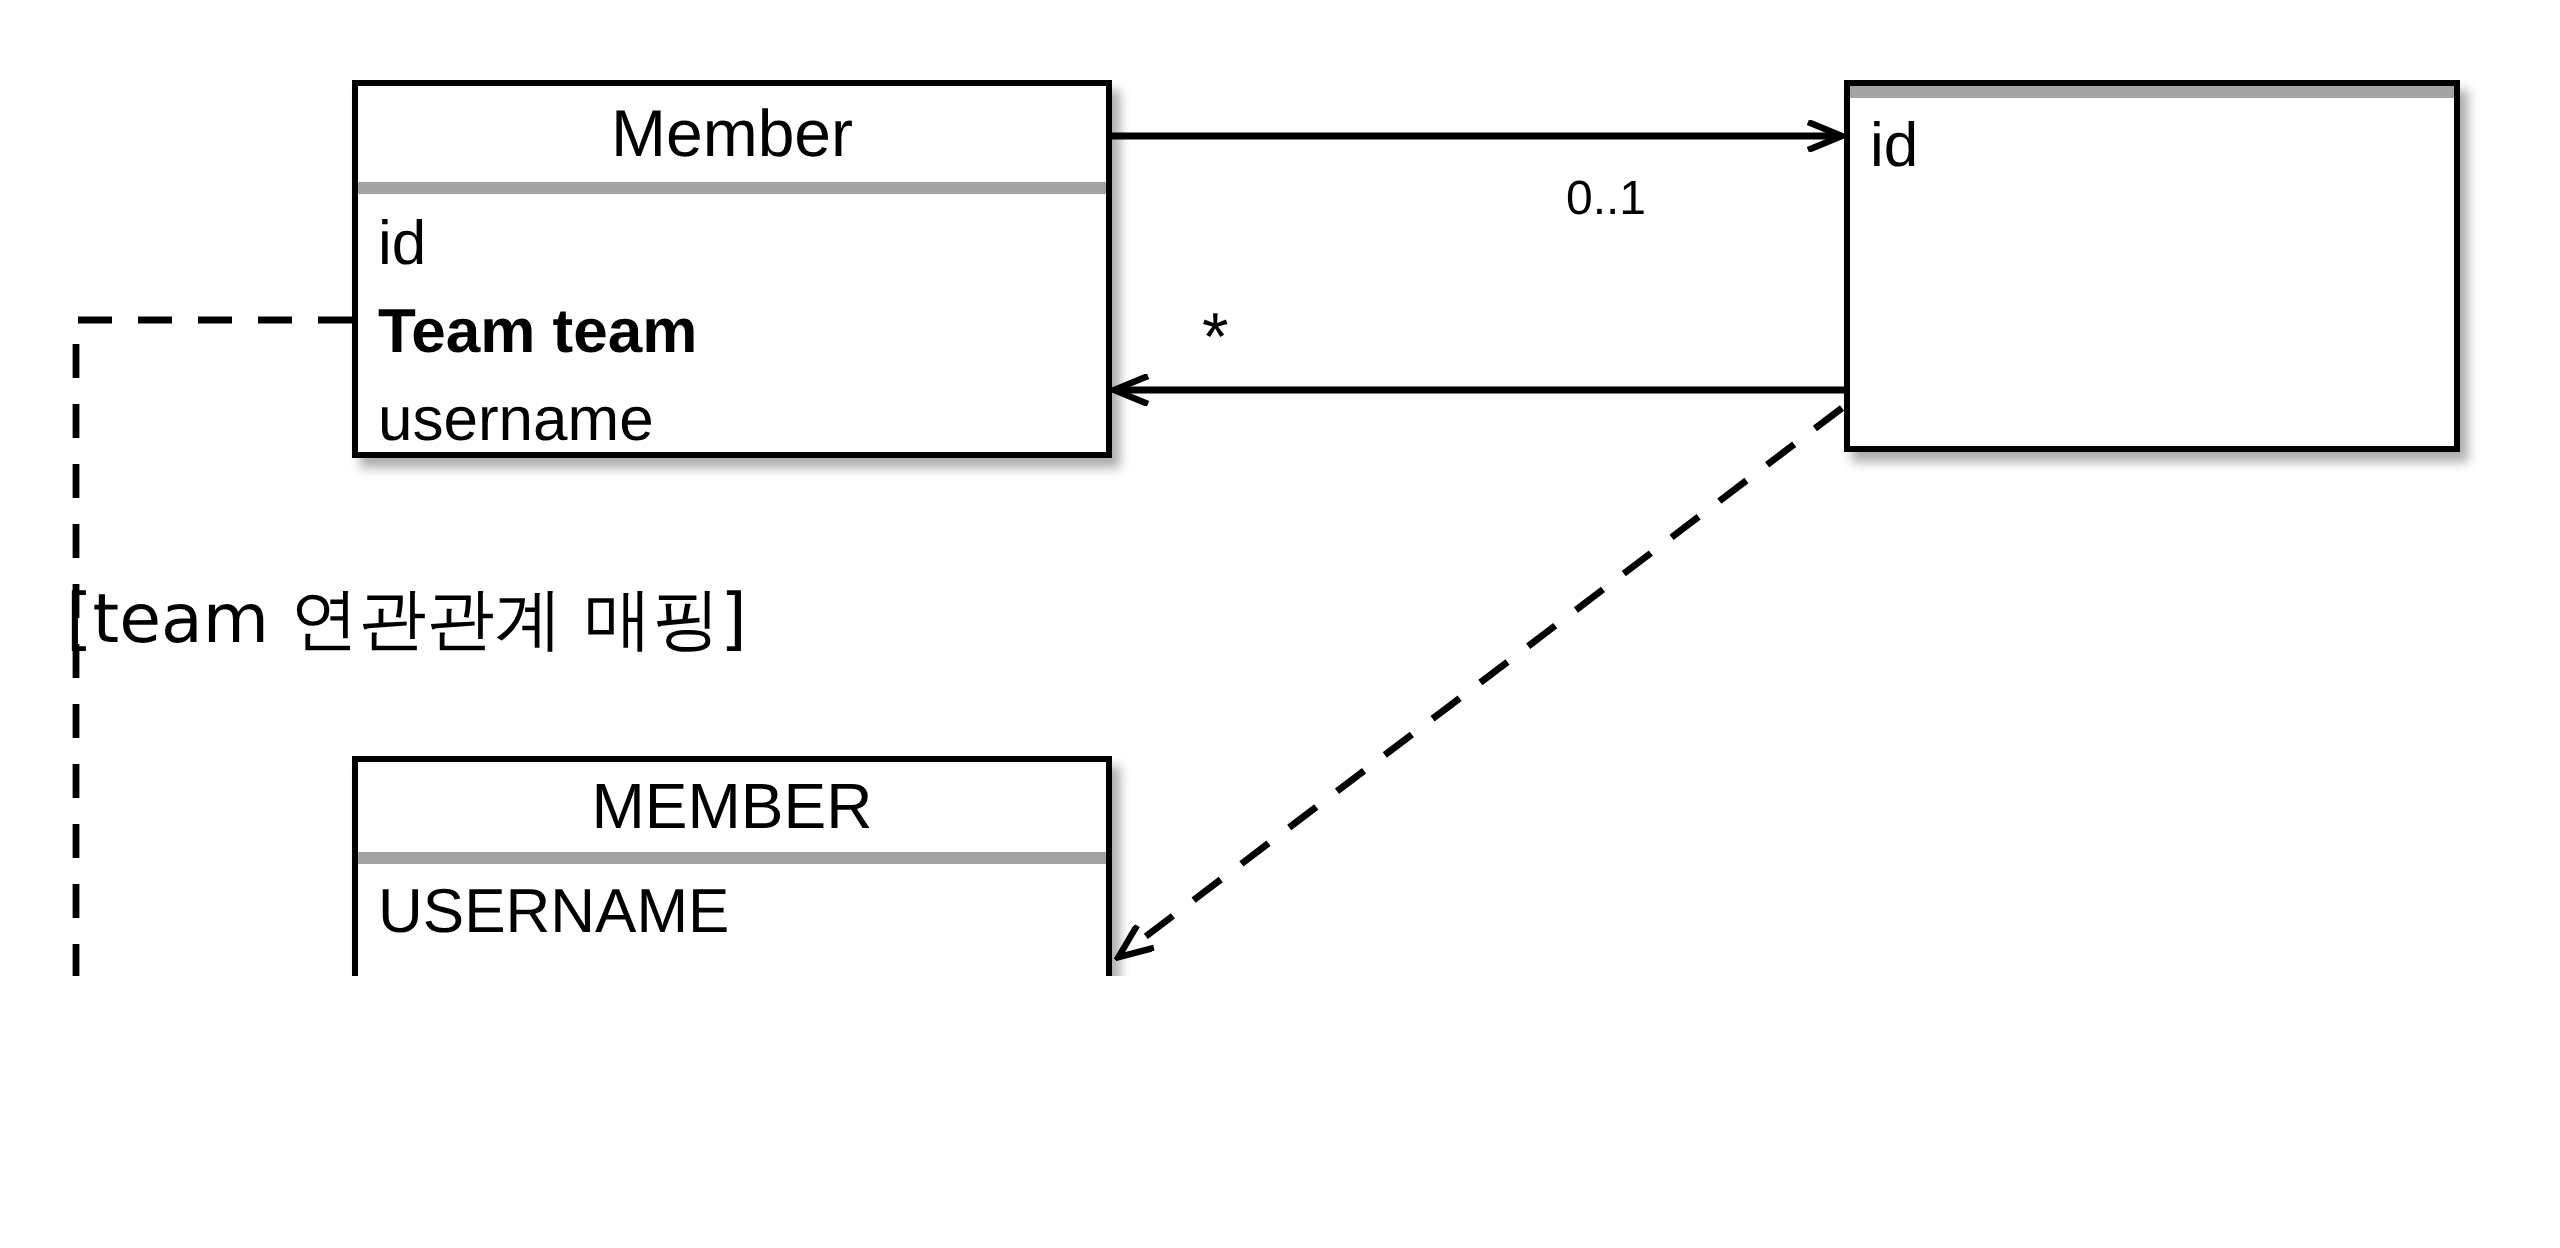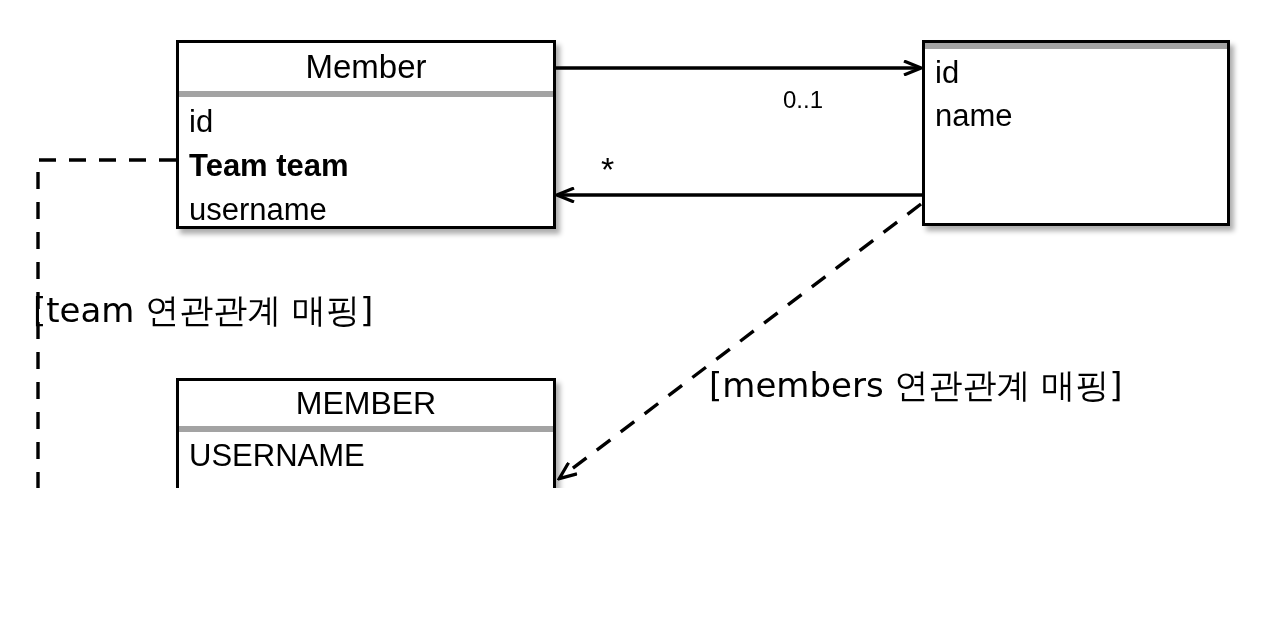--- a/index.html
+++ b/index.html
@@ -199,30 +199,28 @@
     <div class="uml-compartment">
       <div class="uml-attr">id</div>
       <div class="uml-attr bold">Team team</div>
       <div class="uml-attr">username</div>
     </div>
   </div>
 
   <div class="uml-box" id="box-team">
     <div class="uml-compartment">
       <div class="uml-attr">id</div>
-      <div class="uml-attr">name</div>
     </div>
   </div>
 
   <div class="uml-box" id="box-member-table">
     <div class="uml-title">MEMBER</div>
     <div class="uml-compartment comp-rest">
       <div class="uml-attr">USERNAME</div>
     </div>
   </div>
 
   <div class="mult-label" id="mult-zero-one">0..1</div>
   <div class="mult-label" id="mult-star">*</div>
 
   <div class="annotation" id="ann-team">[team 연관관계 매핑]</div>
-  <div class="annotation" id="ann-members">[members 연관관계 매핑]</div>
 
 </div>
 
 </body></html>

